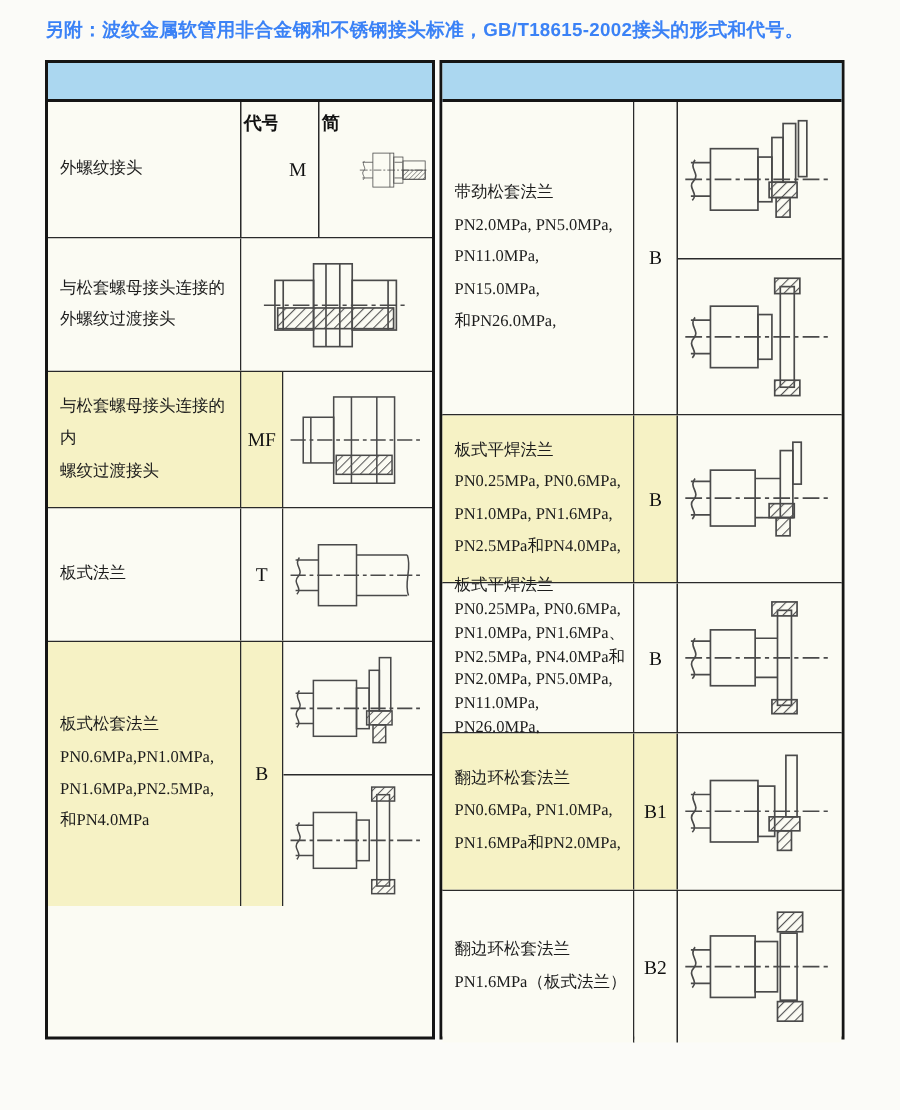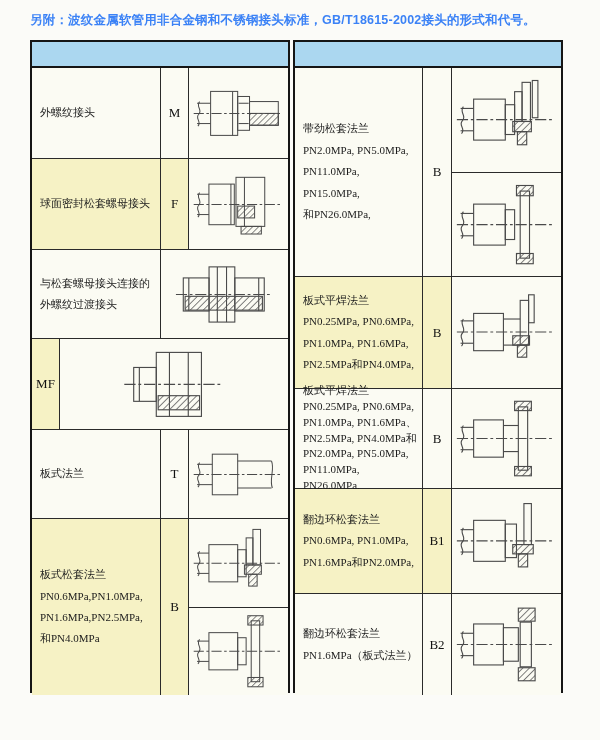--- a/index.html
+++ b/index.html
@@ -68,59 +68,37 @@
 
 <div class="title">另附：波纹金属软管用非合金钢和不锈钢接头标准，GB/T18615-2002接头的形式和代号。</div>
 
 <div class="tbl tbl-left">
   <div class="hdr">
     <div class="hc hc-t">型　　式</div>
     <div class="hc hc-c">代号</div>
     <div class="hc hc-d">简　　图</div>
   </div>
   <div class="rows">
-      <div class="row white" style="height: 91px;">
+      <div class="row white" style="height: 91px; gap: 24px;">
         <div class="cell-type">外螺纹接头</div>
         <div class="cell-code">M</div>
         <div class="cell-diag">
           <div class="sub">
             <svg viewBox="0 0 110 88" class="diag">
               <g stroke="#4a4a4a" stroke-width="1.2" fill="none">
                 <line x1="6" y1="32" x2="22" y2="32"></line>
                 <line x1="6" y1="56" x2="22" y2="56"></line>
                 <path d="M9 30 C4 36 13 40 8 45 C3 50 12 54 7 59"></path>
                 <rect x="22" y="18" width="32" height="52"></rect>
                 <line x1="48" y1="18" x2="48" y2="70"></line>
                 <rect x="54" y="24" width="14" height="40"></rect>
                 <line x1="55" y1="32" x2="67" y2="32"></line>
                 <line x1="55" y1="56" x2="67" y2="56"></line>
                 <rect x="68" y="30" width="34" height="28"></rect>
                 <rect x="68" y="44" width="34" height="14" fill="url(#hatchp)"></rect>
-                <line x1="2" y1="44" x2="106" y2="44" stroke-dasharray="12 3 3 3"></line>
-              </g>
-            </svg>
-          </div>
-        </div>
-      </div>
-      <div class="row yellow" style="height: 91px;">
-        <div class="cell-type">球面密封松套螺母接头</div>
-        <div class="cell-code">F</div>
-        <div class="cell-diag">
-          <div class="sub">
-            <svg viewBox="0 0 110 88" class="diag">
-              <g stroke="#4a4a4a" stroke-width="1.2" fill="none">
-                <line x1="6" y1="32" x2="20" y2="32"></line>
-                <line x1="6" y1="56" x2="20" y2="56"></line>
-                <path d="M9 30 C4 36 13 40 8 45 C3 50 12 54 7 59"></path>
-                <rect x="20" y="20" width="30" height="48"></rect>
-                <line x1="46" y1="20" x2="46" y2="68"></line>
-                <rect x="52" y="12" width="34" height="58"></rect>
-                <line x1="62" y1="12" x2="62" y2="70"></line>
-                <rect x="54" y="46" width="20" height="14" fill="url(#hatchp)"></rect>
-                <rect x="58" y="70" width="24" height="9" fill="url(#hatchp)"></rect>
                 <line x1="2" y1="44" x2="106" y2="44" stroke-dasharray="12 3 3 3"></line>
               </g>
             </svg>
           </div>
         </div>
       </div>
       <div class="row white" style="height: 89px;">
         <div class="cell-type">与松套螺母接头连接的
 外螺纹过渡接头</div>
         <div class="cell-diag">
@@ -135,20 +113,22 @@
                 <line x1="47" y1="14" x2="47" y2="74"></line>
                 <line x1="57" y1="14" x2="57" y2="74"></line>
                 <rect x="12" y="46" width="84" height="15" fill="url(#hatchp)"></rect>
                 <line x1="2" y1="44" x2="106" y2="44" stroke-dasharray="12 3 3 3"></line>
               </g>
             </svg>
           </div>
         </div>
       </div>
       <div class="row yellow" style="height: 91px;">
+        <div class="cell-type">与松套螺母接头连接的内
+螺纹过渡接头</div>
         <div class="cell-code">MF</div>
         <div class="cell-diag">
           <div class="sub">
             <svg viewBox="0 0 110 88" class="diag">
               <g stroke="#4a4a4a" stroke-width="1.2" fill="none">
                 <rect x="12" y="26" width="24" height="36"></rect>
                 <line x1="18" y1="26" x2="18" y2="62"></line>
                 <rect x="36" y="10" width="48" height="68"></rect>
                 <line x1="50" y1="10" x2="50" y2="78"></line>
                 <line x1="70" y1="10" x2="70" y2="78"></line>

